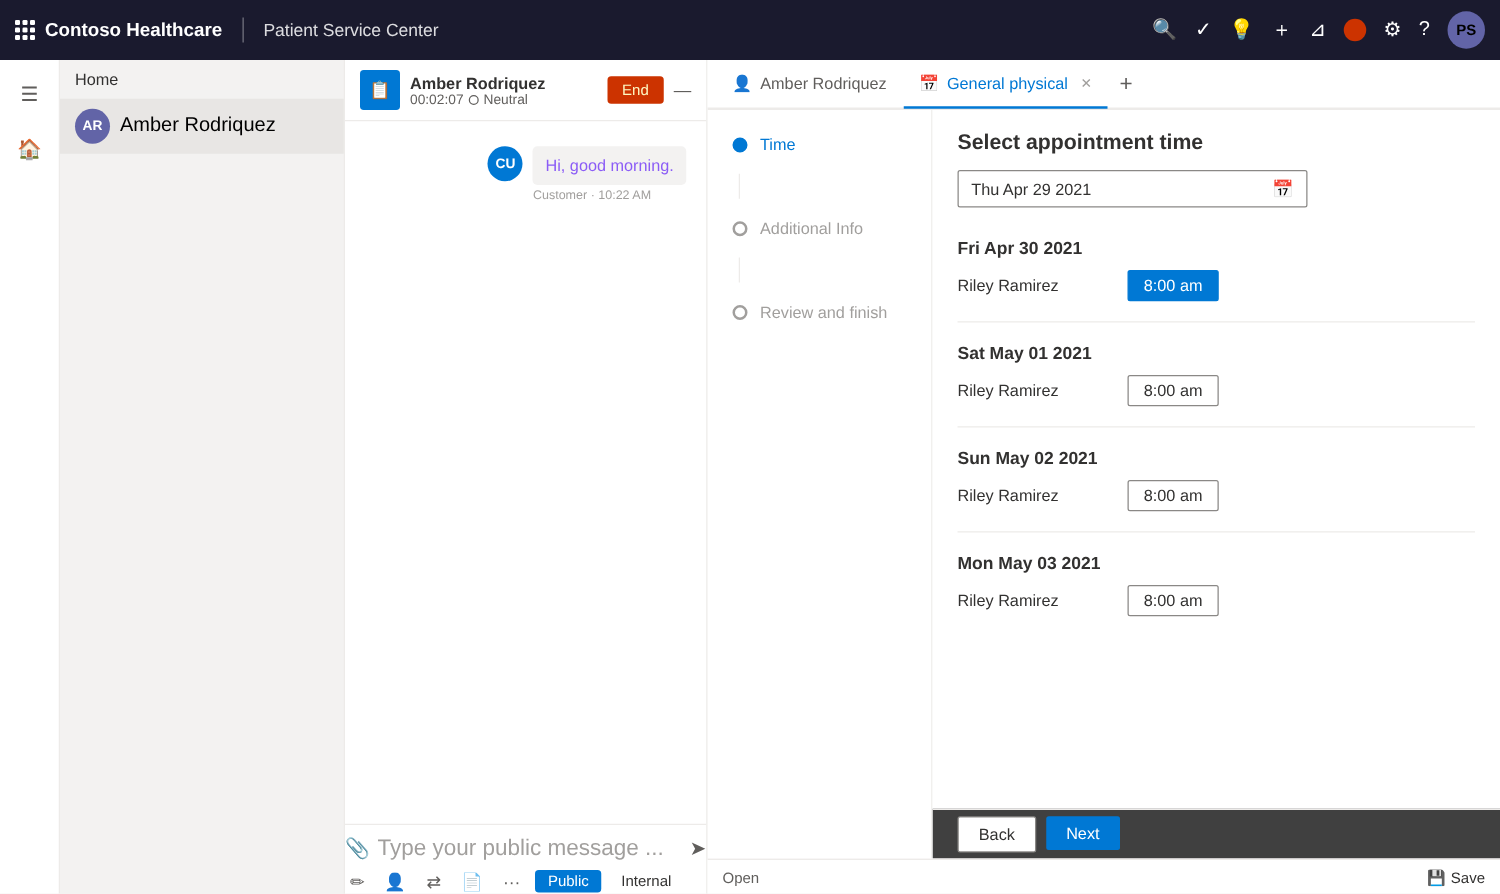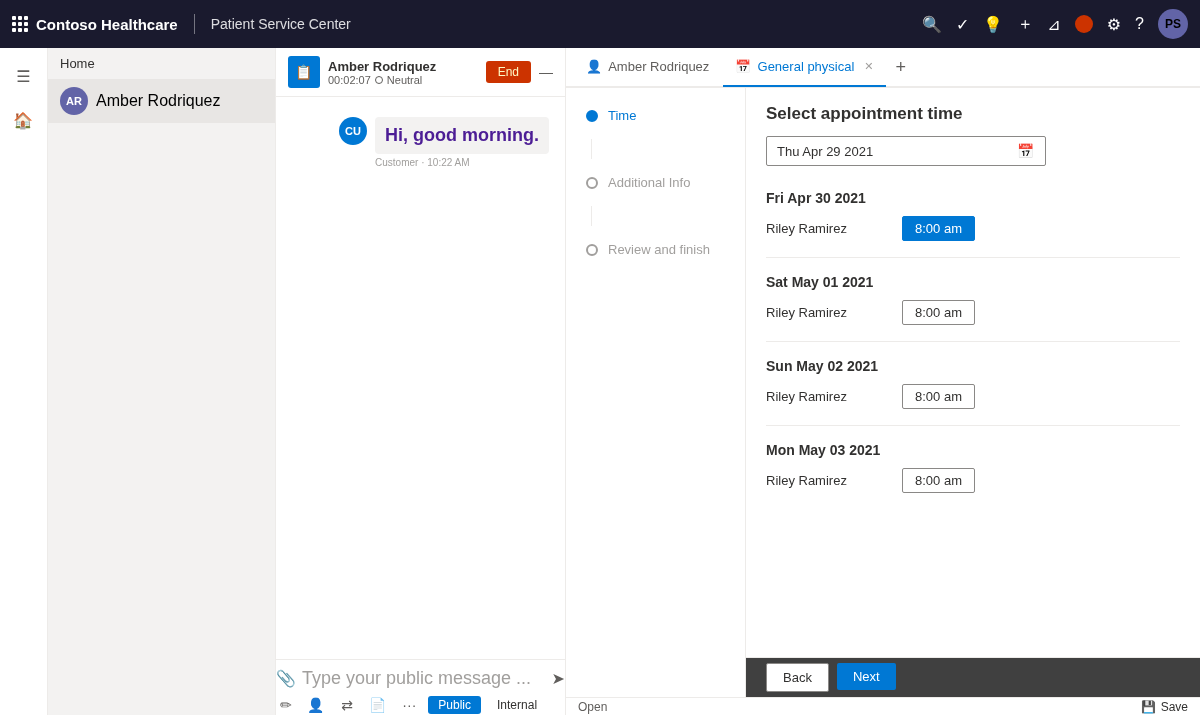--- a/index.html
+++ b/index.html
@@ -43,21 +43,21 @@
     .active-conv-time { font-size: 11px; color: #605e5c; }
     .active-conv-status { display: flex; align-items: center; gap: 4px; font-size: 11px; color: #605e5c; }
     .status-dot { width: 8px; height: 8px; border-radius: 50%; border: 1px solid #605e5c; }
     .end-btn { background: #cc3300; color: #fef9c3; border: none; padding: 4px 12px; border-radius: 3px; font-size: 12px; cursor: pointer; }
     .conv-icon-box { width: 32px; height: 32px; background: #0078d4; border-radius: 3px; display: flex; align-items: center; justify-content: center; color: white; font-size: 14px; flex-shrink: 0; }
 
     
     .chat-area { flex: 1; display: flex; flex-direction: row; padding: 20px 16px 8px; }
     .chat-bubble-row { display: flex; align-items: flex-start; gap: 8px; margin-bottom: 8px; }
     .chat-bubble-avatar { width: 28px; height: 28px; border-radius: 50%; background: #0078d4; display: flex; align-items: center; justify-content: center; color: white; font-size: 11px; font-weight: 600; flex-shrink: 0; }
-    .chat-bubble-content { background: #f3f2f1; border-radius: 4px; padding: 8px 10px; font-size: 18px; color: #4c1d95; max-width: 200px; font-weight: bold; }
+    .chat-bubble-content { background: #f3f2f1; border-radius: 4px; padding: 8px 10px; font-size: 13px; color: #8b5cf6; max-width: 200px; }
     .chat-bubble-meta { font-size: 10px; color: #a19f9d; margin-top: 3px; }
     .chat-spacer { flex: 1; }
     .chat-input-area { border-top: 1px solid #edebe9; padding-top: 8px; }
     .chat-input-row { display: flex; align-items: center; gap: 6px; }
     .chat-input { flex: 1; border: none; outline: none; font-size: 18px; color: #b91c1c; background: transparent; }
     .chat-input::placeholder { color: #a19f9d; }
     .send-btn { color: #605e5c; cursor: pointer; font-size: 16px; background: none; border: none; }
     .attach-btn { color: #605e5c; cursor: pointer; font-size: 16px; background: none; border: none; }
     .chat-toolbar { display: flex; align-items: center; gap: 8px; padding-top: 6px; }
     .chat-tool-btn { background: none; border: none; color: #605e5c; font-size: 14px; cursor: pointer; padding: 2px 4px; }
@@ -100,21 +100,21 @@
     .slot-person { font-size: 13px; color: #323130; width: 120px; }
     .slot-time-btn { border: 1px solid #8a8886; background: white; padding: 4px 12px; border-radius: 2px; font-size: 13px; color: #323130; cursor: pointer; }
     .slot-time-btn.selected { background: #0078d4; color: white; border-color: #0078d4; }
 
     
     .appt-footer { display: flex; align-items: flex-start; gap: 8px; padding: 5px 20px; background: #404040; border-top: 1px solid #edebe9; }
     .back-btn { background: white; color: #323130; border: 1px solid #8a8886; padding: 6px 16px; border-radius: 2px; font-size: 13px; cursor: pointer; }
     .next-btn { background: #0078d4; color: white; border: none; padding: 6px 16px; border-radius: 2px; font-size: 13px; cursor: pointer; }
 
     
-    .status-bar { height: 18px; background: white; border-top: 1px solid #edebe9; display: flex; align-items: center; padding: 0 12px; gap: 16px; font-size: 12px; color: #605e5c; justify-content: space-between; }
+    .status-bar { height: 28px; background: white; border-top: 1px solid #edebe9; display: flex; align-items: center; padding: 0 12px; gap: 16px; font-size: 12px; color: #605e5c; justify-content: space-between; }
     .status-open { display: flex; align-items: center; gap: 4px; }
     .save-btn-bar { display: flex; align-items: center; gap: 4px; cursor: pointer; color: #323130; font-size: 12px; }
 
     
     .slots-scrollarea::-webkit-scrollbar { width: 6px; }
     .slots-scrollarea::-webkit-scrollbar-track { background: #f3f2f1; }
     .slots-scrollarea::-webkit-scrollbar-thumb { background: #c8c6c4; border-radius: 3px; }
   </style>
 </head>
 <body>

